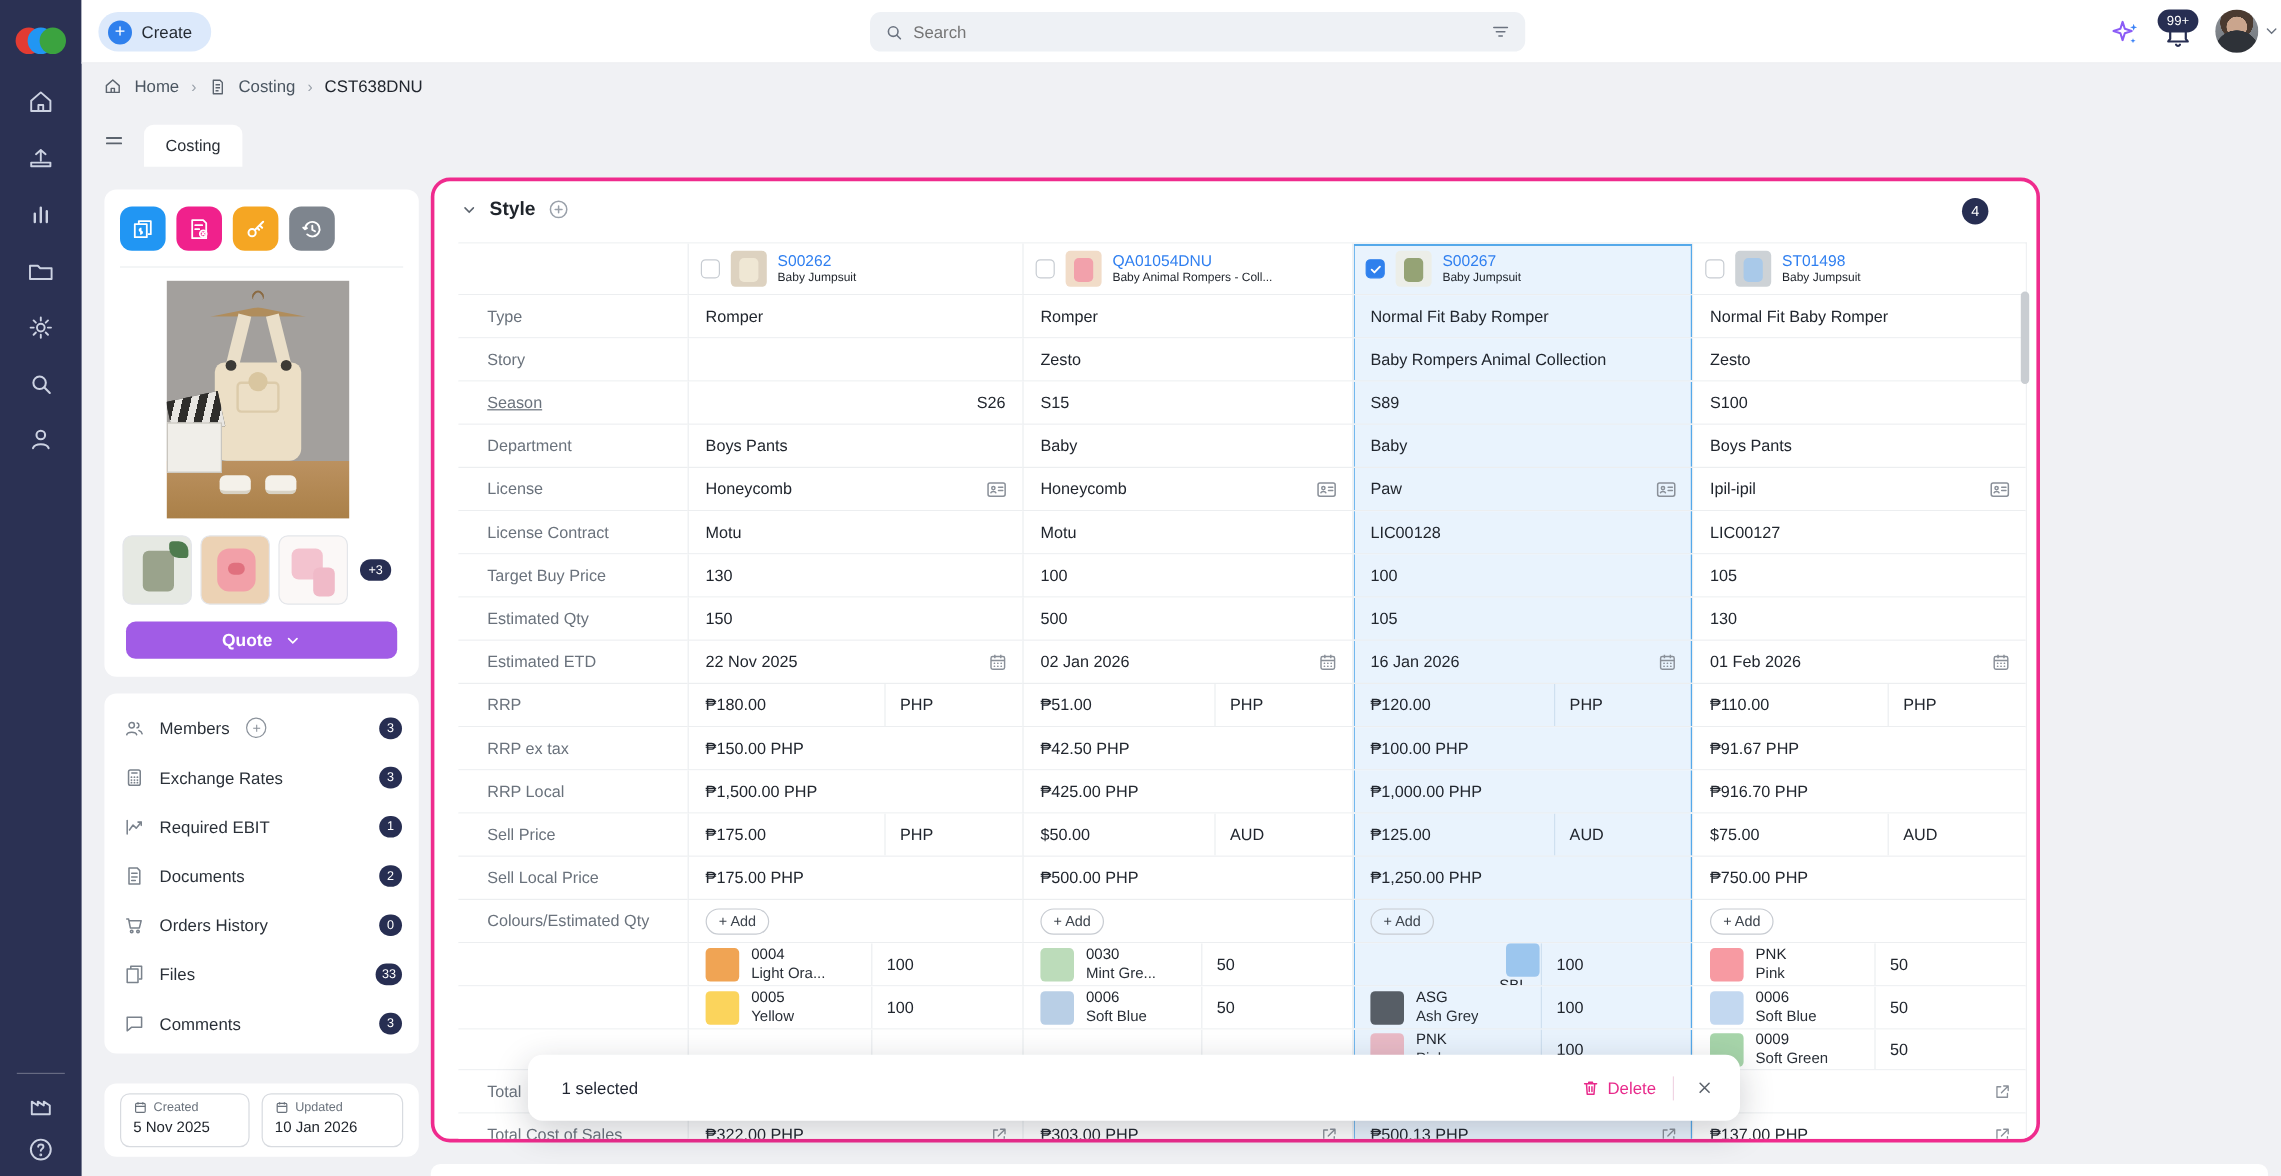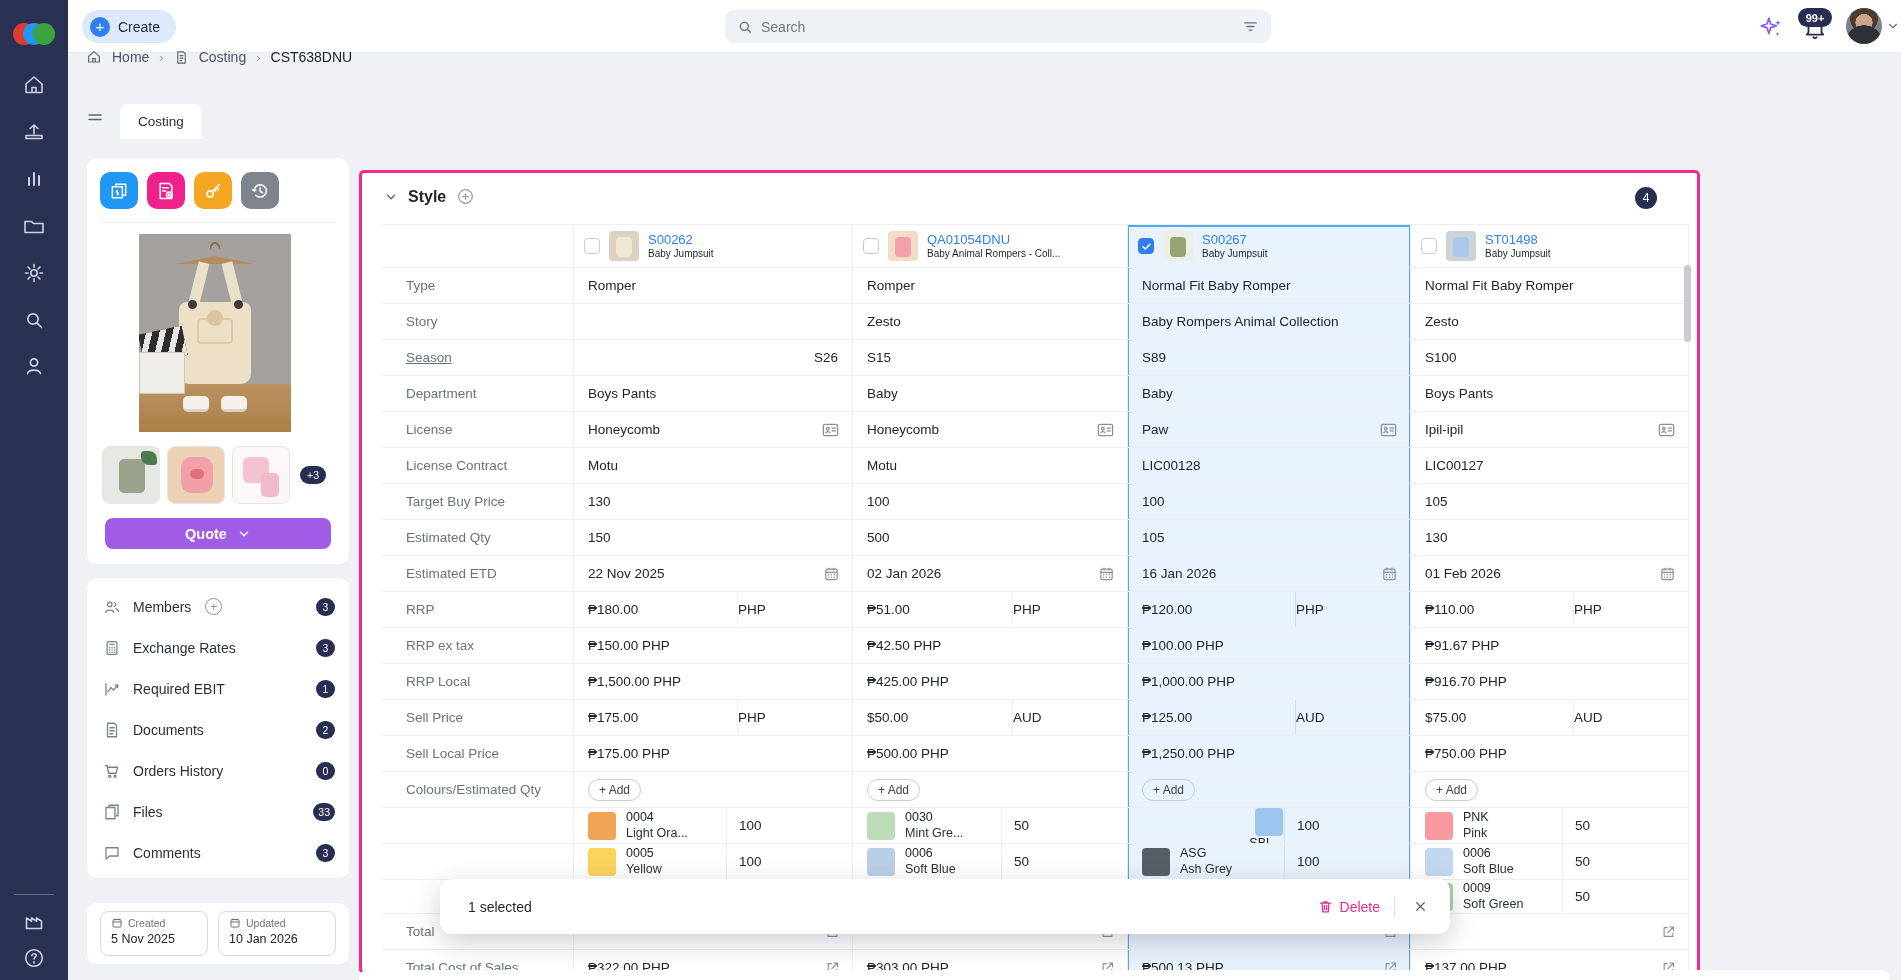--- a/index.html
+++ b/index.html
@@ -22,30 +22,30 @@
     border-radius:17px;display:flex;align-items:center;gap:8px;font-size:14px;color:#252b33;
     font-family:inherit;cursor:pointer}
   .createbtn .pluscirc{width:20px;height:20px;border-radius:50%;background:#2f80ed;color:#fff;
     display:flex;align-items:center;justify-content:center;font-size:15px;line-height:1}
   .searchbox{left:725px;top:10px;width:546px;height:33px;background:#eef1f5;border-radius:9px;
     display:flex;align-items:center;padding:0 12px;gap:8px}
   .searchbox input{flex:1;border:none;background:transparent;outline:none;font-size:14px;
     color:#42494f;font-family:inherit}
   .bellwrap{left:1798px;top:8px;width:40px;height:38px;cursor:pointer}
   .bellbadge{position:absolute;left:0;top:0;min-width:34px;height:19px;background:#272e52;color:#fff;
-    border-radius:10px;font-size:11px;font-weight:bold;display:flex;align-items:center;justify-content:center;padding:0 6px}
+    border-radius:10px;font-size:11px;font-weight:normal;display:flex;align-items:center;justify-content:center;padding:0 6px}
   .avatar{left:1846px;top:8px;width:36px;height:36px;border-radius:50%;cursor:pointer;overflow:hidden;
     background:
       radial-gradient(circle at 50% 100%, #2e3238 0 46%, transparent 47%),
       radial-gradient(circle at 50% 40%, #caa58d 0 30%, transparent 31%),
       radial-gradient(circle at 50% 30%, #4a3a30 0 44%, transparent 45%),
       linear-gradient(#8d9298,#6f747a)}
 
   
-  .crumb{top:40px;left:86px;height:34px;display:flex;align-items:center;gap:10px;font-size:14px;color:#4a5560}
+  .crumb{top:55px;left:86px;height:34px;display:flex;align-items:center;gap:10px;font-size:14px;color:#4a5560}
   .crumb .sep{color:#9aa1aa;font-size:13px}
   .crumb .cur{color:#21262e}
   .tabstrip{top:99px;left:86px;height:40px;display:flex;align-items:flex-end;gap:16px}
   .tab{background:#fff;border-radius:8px 8px 0 0;padding:10px 18px;font-size:13.5px;color:#2a2f36;cursor:pointer}
 
   
   .card{background:#fff;border-radius:10px}
   .qicons{position:absolute;left:13px;top:14px;display:flex;gap:9px}
   .qicon{width:38px;height:37px;border-radius:10px;display:flex;align-items:center;justify-content:center;cursor:pointer}
   .carddiv{position:absolute;left:13px;top:64px;width:236px;height:1px;background:#eceef1}
@@ -65,22 +65,22 @@
   .mbadge{margin-left:auto;background:#272e52;color:#fff;font-size:10.5px;min-width:19px;height:18px;
     border-radius:9px;display:flex;align-items:center;justify-content:center;padding:0 5px}
   .addcirc{width:17px;height:17px;border:1.3px solid #8b929b;border-radius:50%;color:#8b929b;
     display:flex;align-items:center;justify-content:center;font-size:12px;margin-left:2px}
 
   .datebox{position:absolute;top:8px;height:45px;border:1px solid #d8dbe0;border-radius:8px;padding:5px 10px}
   .datebox .dl{display:flex;align-items:center;gap:5px;font-size:10.5px;color:#6a727c}
   .datebox .dv{font-size:12.5px;color:#20252c;margin-top:3px}
 
   
-  .maincard{left:359px;top:170px;width:1341px;height:804px;background:#fff;
-    border:3px solid #ef2b8d;border-radius:5px;overflow:hidden}
+  .maincard{left:359px;top:148px;width:1341px;height:804px;background:#fff;
+    border:3px solid #ef2b8d;border-radius:16px;overflow:hidden}
   .stylehead{position:absolute;left:22px;top:14px;display:flex;align-items:center;gap:10px}
   .styletitle{font-size:16px;font-weight:bold;color:#1f242b}
   .cntbadge{position:absolute;right:40px;top:14px;width:22px;height:22px;border-radius:50%;
     background:#272e52;color:#fff;font-size:12px;display:flex;align-items:center;justify-content:center}
   .vscroll{position:absolute;right:6px;top:92px;width:7px;height:77px;border-radius:4px;background:#c9cdd2;cursor:pointer}
 
   
   .tbl{position:absolute;left:20px;top:51px;display:grid;
     grid-template-columns:191px 279px 275px 283px 278px;
     border-top:1px solid #eceef0;border-right:1px solid #eceef0}
@@ -92,21 +92,21 @@
   .rowlabel{color:#6a727c;padding-left:24px}
   .hcell{gap:9px;padding:0 10px}
   .cbox{width:16px;height:16px;border:1.4px solid #c7ccd2;border-radius:4px;background:#fff;flex:none;cursor:pointer}
   .cbox.on{background:#2f80ed;border-color:#2f80ed;display:flex;align-items:center;justify-content:center}
   .pthumb{width:30px;height:30px;border-radius:4px;flex:none;position:relative;overflow:hidden}
   .pthumb i{position:absolute;left:7px;top:6px;width:16px;height:20px;border-radius:4px}
   .pstack{line-height:1.25;overflow:hidden;white-space:nowrap}
   .pcode{color:#2f7ff0;font-size:13px;cursor:pointer}
   .pname{color:#1f242b;font-size:10px;overflow:hidden;text-overflow:ellipsis}
   .curbox{position:absolute;right:0;top:0;bottom:0;width:115px;border-left:1px solid #eceef0;
-    display:flex;align-items:center;padding-left:0}
+    display:flex;align-items:center;padding-left:12px}
   .sel .curbox{border-left-color:#cfe0f0}
   .righticon{position:absolute;right:12px;top:50%;transform:translateY(-50%)}
   .addpill{display:inline-flex;align-items:center;gap:4px;border:1px solid #c8ccd2;background:transparent;
     border-radius:999px;padding:3px 10px;font-size:12px;color:#3d444d;font-family:inherit;cursor:pointer}
   .sw{width:28px;height:28px;border-radius:4px;flex:none}
   .cstack{margin-left:10px;line-height:1.25;overflow:hidden;white-space:nowrap;font-size:12.5px}
   .cstack .nm{color:#2a3038;overflow:hidden;text-overflow:ellipsis;max-width:100px}
   .qtybox{position:absolute;right:0;top:0;bottom:0;width:126px;border-left:1px solid #eceef0;
     display:flex;align-items:center;padding-left:12px}
   .sel .qtybox{border-left-color:#cfe0f0}

